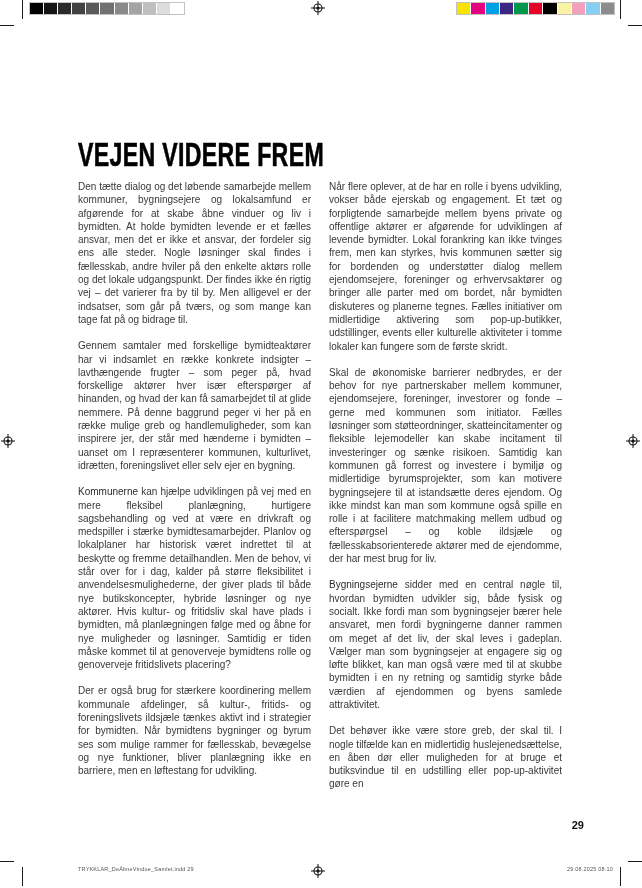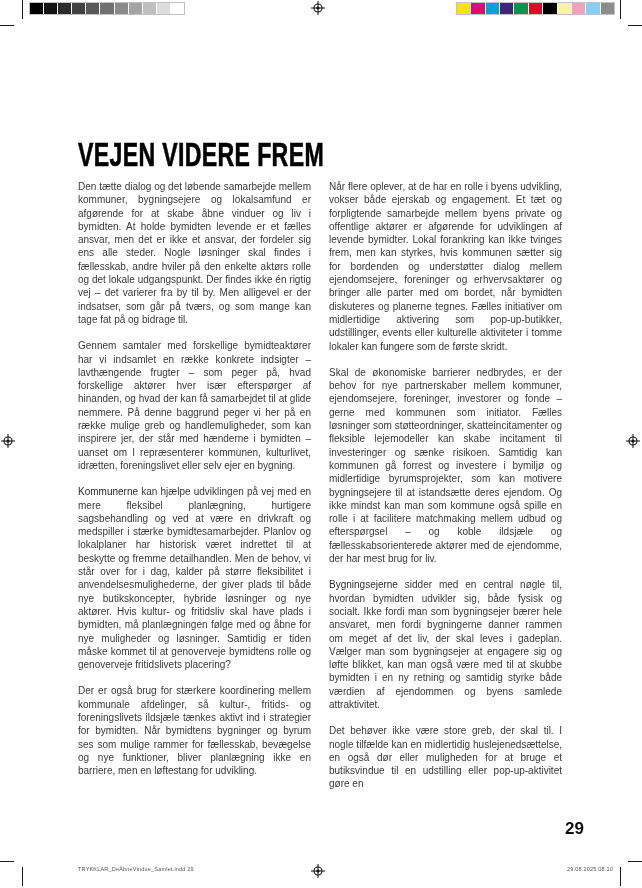--- a/index.html
+++ b/index.html
@@ -28,21 +28,21 @@
     position:absolute;top:180px;width:233px;
     font-size:10px;line-height:13.3px;color:#383838;
     text-align:justify;hyphens:auto;-webkit-hyphens:auto;
   }
   .col-left{left:78px;}
   .col-right{left:329px;}
   .col p{margin:0 0 13px 0;}
   .col strong{font-weight:normal;color:#2b2b2b;}
   .page-number{
     position:absolute;top:819px;left:538px;width:46px;
-    text-align:right;font-size:17px;font-weight:bold;color:#111;
+    text-align:right;font-size:11px;font-weight:bold;color:#111;
   }
   .slug{
     position:absolute;top:866px;font-size:5.5px;color:#555;
     letter-spacing:0.2px;white-space:nowrap;
   }
   .slug-left{left:78px;}
   .slug-right{right:29px;text-align:right;}
 </style>
 </head>
 <body>
@@ -122,19 +122,19 @@
   <p>Den tætte dialog og det løbende samarbejde mellem kommuner, bygningsejere og lokalsamfund er afgørende for at skabe åbne vinduer og liv i bymidten. At holde bymidten levende er et fælles ansvar, men det er ikke et ansvar, der fordeler sig ens alle steder. Nogle løsninger skal findes i fællesskab, andre hviler på den enkelte aktørs rolle og det lokale udgangspunkt. Der findes ikke én rigtig vej – det varierer fra by til by. Men alligevel er der indsatser, som går på tværs, og som mange kan tage fat på og bidrage til.</p>
   <p>Gennem samtaler med forskellige bymidteaktører har vi indsamlet en række konkrete indsigter – lavthængende frugter – som peger på, hvad forskellige aktører hver især efterspørger af hinanden, og hvad der kan få samarbejdet til at glide nemmere. På denne baggrund peger vi her på en række mulige greb og handlemuligheder, som kan inspirere jer, der står med hænderne i bymidten – uanset om I repræsenterer kommunen, kulturlivet, idrætten, foreningslivet eller selv ejer en bygning.</p>
   <p><strong>Kommunerne</strong><span> kan hjælpe udviklingen på vej med en mere fleksibel planlægning, hurtigere sagsbehandling og ved at være en drivkraft og medspiller i stærke bymidtesamarbejder. Planlov og lokalplaner har historisk været indrettet til at beskytte og fremme detailhandlen. Men de behov, vi står over for i dag, kalder på større fleksibilitet i anvendelsesmulighederne, der giver plads til både nye butikskoncepter, hybride løsninger og nye aktører. Hvis kultur- og fritidsliv skal have plads i bymidten, må planlægningen følge med og åbne for nye muligheder og løsninger. Samtidig er tiden måske kommet til at genoverveje bymidtens rolle og genoverveje fritidslivets placering?</span></p>
   <p>Der er også brug for stærkere koordinering mellem kommunale afdelinger, så kultur-, fritids- og foreningslivets ildsjæle tænkes aktivt ind i strategier for bymidten. Når bymidtens bygninger og byrum ses som mulige rammer for fællesskab, bevægelse og nye funktioner, bliver planlægning ikke en barriere, men en løftestang for udvikling.</p>
 </div>
 
 <div class="col col-right">
   <p>Når flere oplever, at de har en rolle i byens udvikling, vokser både ejerskab og engagement. Et tæt og forpligtende samarbejde mellem byens private og offentlige aktører er afgørende for udviklingen af levende bymidter. Lokal forankring kan ikke tvinges frem, men kan styrkes, hvis kommunen sætter sig for bordenden og understøtter dialog mellem ejendomsejere, foreninger og erhvervsaktører og bringer alle parter med om bordet, når bymidten diskuteres og planerne tegnes. Fælles initiativer om midlertidige aktivering som pop-up-butikker, udstillinger, events eller kulturelle aktiviteter i tomme lokaler kan fungere som de første skridt.</p>
   <p>Skal de økonomiske barrierer nedbrydes, er der behov for nye partnerskaber mellem kommuner, ejendomsejere, foreninger, investorer og fonde – gerne med kommunen som initiator. Fælles løsninger som støtteordninger, skatteincitamenter og fleksible lejemodeller kan skabe incitament til investeringer og sænke risikoen. Samtidig kan kommunen gå forrest og investere i bymiljø og midlertidige byrumsprojekter, som kan motivere bygningsejere til at istandsætte deres ejendom. Og ikke mindst kan man som kommune også spille en rolle i at facilitere matchmaking mellem udbud og efterspørgsel – og koble ildsjæle og fællesskabsorienterede aktører med de ejendomme, der har mest brug for liv.</p>
   <p><strong>Bygningsejerne</strong><span> sidder med en central nøgle til, hvordan bymidten udvikler sig, både fysisk og socialt. Ikke fordi man som bygningsejer bærer hele ansvaret, men fordi bygningerne danner rammen om meget af det liv, der skal leves i gadeplan. Vælger man som bygningsejer at engagere sig og løfte blikket, kan man også være med til at skubbe bymidten i en ny retning og samtidig styrke både værdien af ejendommen og byens samlede attraktivitet.</span></p>
-  <p>Det behøver ikke være store greb, der skal til. I nogle tilfælde kan en midlertidig huslejenedsættelse, en også dør eller muligheden for at bruge et butiksvindue til en udstilling eller pop-up-aktivitet gøre en</p>
+  <p>Det behøver ikke være store greb, der skal til. I nogle tilfælde kan en midlertidig huslejenedsættelse, en åben dør eller muligheden for at bruge et butiksvindue til en udstilling eller pop-up-aktivitet gøre en</p>
 </div>
 
 <div class="page-number">29</div>
 
 <div class="slug slug-left">TRYKKLAR_DeÅbneVindue_Samlet.indd   29</div>
 <div class="slug slug-right">29.08.2025   08.10</div>
 
 </body></html>

